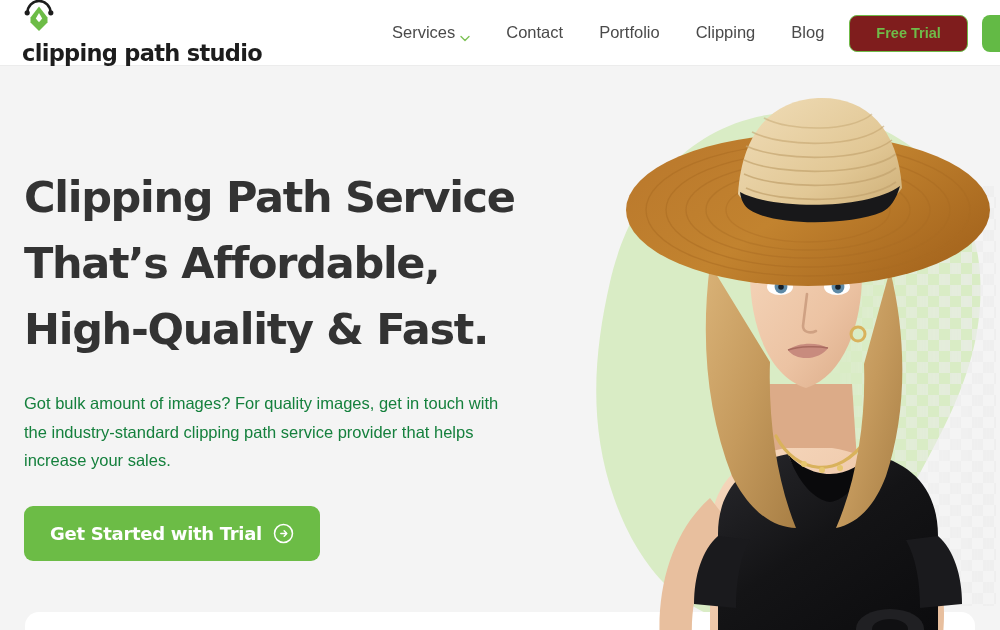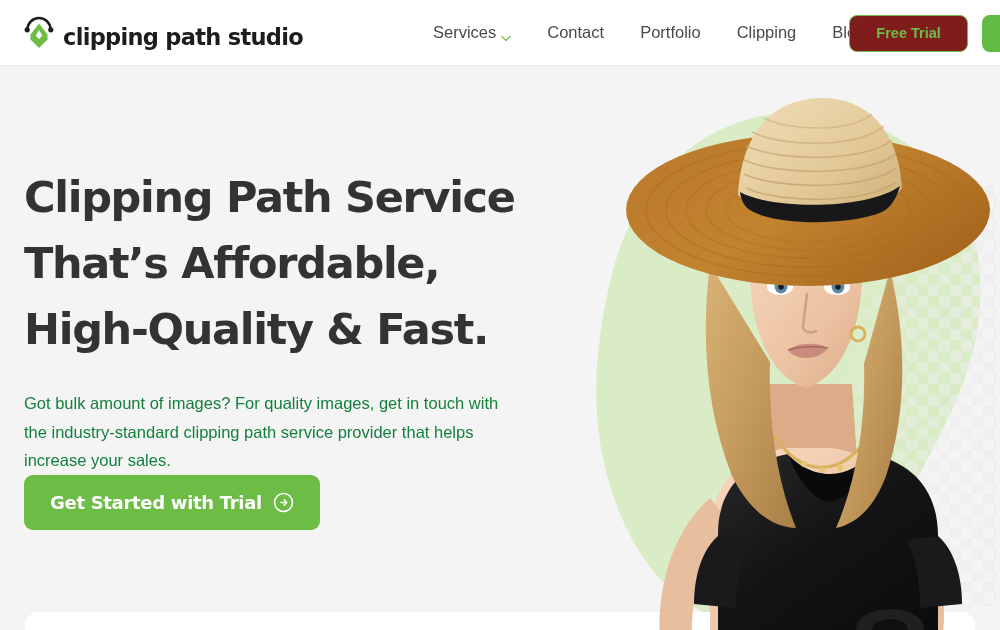--- a/index.html
+++ b/index.html
@@ -24,25 +24,26 @@
     height: 66px;
     background: #ffffff;
     border-bottom: 1px solid #ececec;
     display: flex;
     align-items: center;
     z-index: 40;
   }
 
   .brand {
     display: flex;
-    align-items: flex-end;
+    align-items: flex-start;
     gap: 7px;
     margin-left: 22px;
     text-decoration: none;
     cursor: pointer;
+    flex-direction: column;
   }
 
   .brand-mark {
     width: 34px;
     height: 34px;
     display: block;
     flex: 0 0 34px;
   }
 
   .brand-text {
@@ -198,20 +199,21 @@
 
   .hero-sub {
     margin-top: 27px;
     width: 482px;
     font-size: 16.5px;
     line-height: 28.5px;
     color: #15803d;
   }
 
   .btn-cta {
+    margin-top: 31px;
     height: 55px;
     padding: 0 26px;
     border: none;
     border-radius: 9px;
     background: #6cbc46;
     color: #ffffff;
     font-family: "DejaVu Sans", sans-serif;
     font-size: 18px;
     font-weight: 700;
     letter-spacing: -0.3px;

